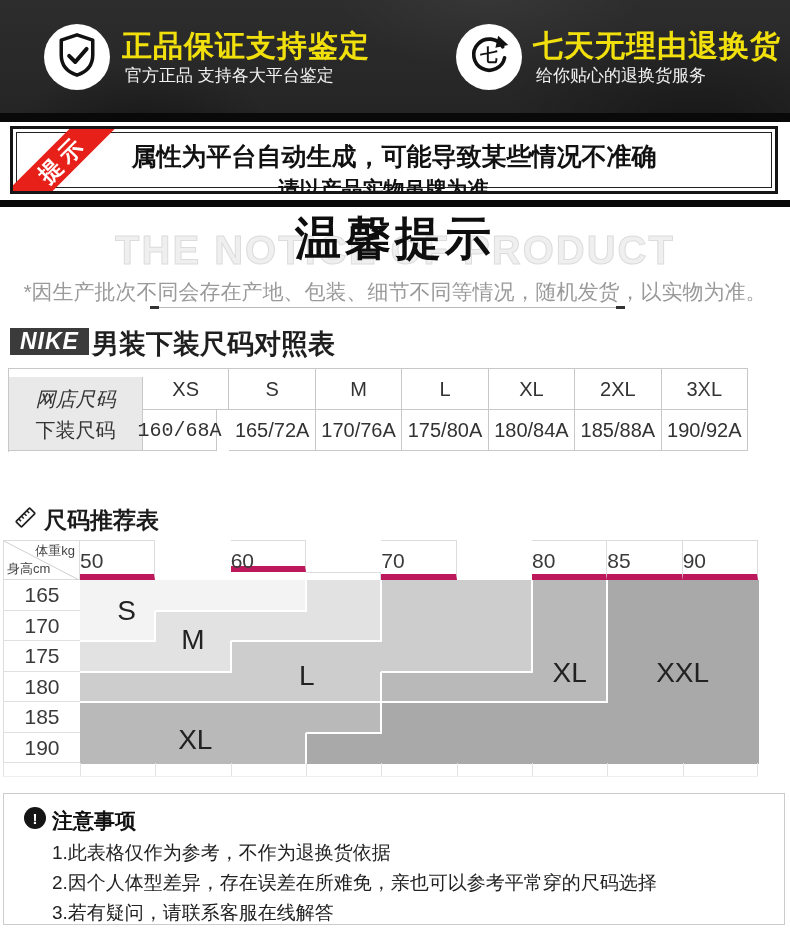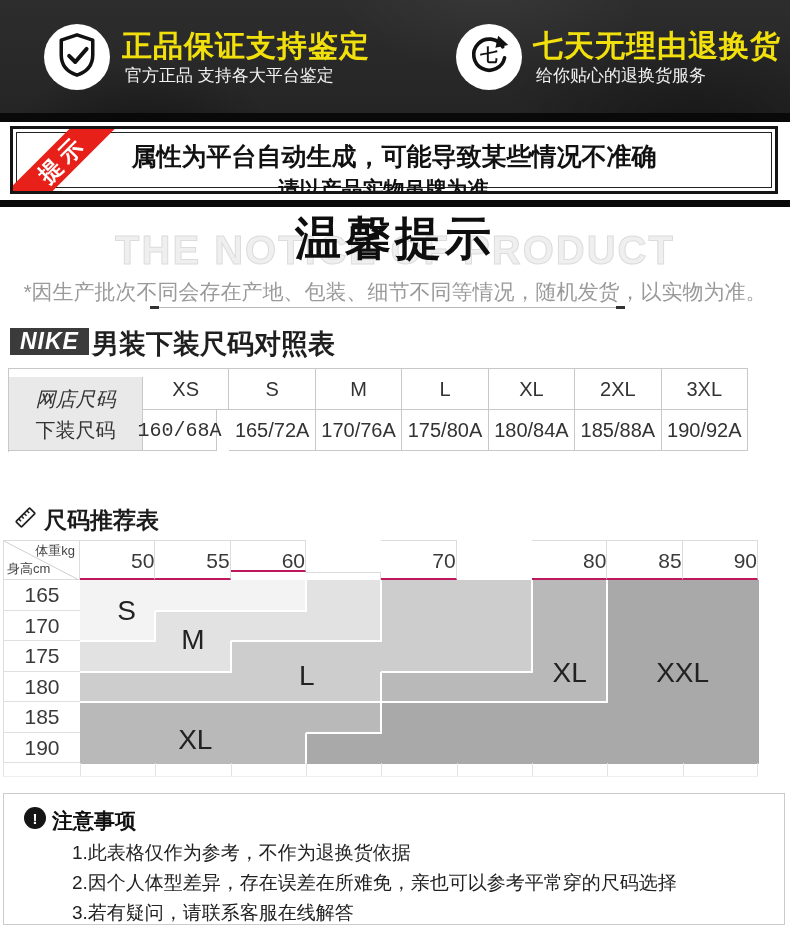--- a/index.html
+++ b/index.html
@@ -47,37 +47,37 @@
   .st-cell{position:absolute;box-sizing:border-box;border-right:1px solid #c8c8c8;
      border-bottom:1px solid #c8c8c8;font-size:20px;color:#333;display:flex;
      align-items:center;justify-content:center;background:#fff;}
   .st-label{background:#e9e9e9;}
   
   #rec-icon{left:12px;top:504px;}
   #rec-title{left:44px;top:505px;font-size:23px;font-weight:bold;color:#1b1b1b;}
   
   #chart{left:3px;top:540px;width:755px;height:237px;}
   .ch-head{position:absolute;box-sizing:border-box;border-top:1px solid #dcdcdc;
-     border-right:1px solid #dcdcdc;border-bottom:2px solid #be185d;
-     font-size:21px;color:#3a3a3a;text-align:right;background:#fff;}
+     border-right:1px solid #dcdcdc;border-bottom:6px solid #be185d;
+     font-size:21px;color:#3a3a3a;text-align:left;background:#fff;}
   .ch-rowlabel{position:absolute;box-sizing:border-box;border-left:1px solid #dcdcdc;
      border-bottom:1px solid #e0e0e0;font-size:21px;color:#3a3a3a;text-align:center;background:#fff;}
   .ch-cell{position:absolute;}
   .ch-line{position:absolute;background:#fff;}
   .ch-sizelabel{position:absolute;font-size:28px;color:#222;transform:translate(-50%,-50%);white-space:nowrap;}
   .ch-tick{position:absolute;width:1px;background:#e3e3e3;}
   .diag-label{position:absolute;font-size:13px;color:#444;}
   
   #notes-box{left:3px;top:793px;width:782px;height:132px;border:1px solid #ccc;box-sizing:border-box;}
   #notes-title{position:absolute;left:48px;top:13px;font-size:21px;font-weight:bold;color:#111;}
   #notes-icon{position:absolute;left:20px;top:13px;width:22px;height:22px;border-radius:50%;
      background:#151515;color:#fff;display:flex;align-items:center;justify-content:center;
      font-weight:bold;font-size:15px;}
   #notes-icon::after{content:"!";}
-  #notes-list{position:absolute;left:48px;top:44px;font-size:19px;color:#222;line-height:30px;margin-left:20px;}
+  #notes-list{position:absolute;left:48px;top:44px;font-size:19px;color:#222;line-height:30px;}
   .note-item{white-space:nowrap;}
 </style>
 </head>
 <body>
 
 <div id="banner" class="abs">
   <div class="badge-circle abs" style="left:44px;top:24px;">
     <span>
       <svg width="42" height="46" viewBox="0 0 48 52">
         <path d="M24 3 L42 9 V26 C42 40 33 46 24 49 C15 46 6 40 6 26 V9 Z" fill="none" stroke="#111" stroke-width="4" stroke-linejoin="round"></path>
@@ -155,21 +155,20 @@
 <div id="rec-title" class="abs">尺码推荐表</div>
 <div id="chart" class="abs">
     <div style="position: absolute; left: 0px; top: 0px; width: 77px; height: 40px; box-sizing: border-box; border: 1px solid rgb(220, 220, 220); background: rgb(255, 255, 255);">
       <svg width="77" height="40" style="position:absolute;left:0;top:0">
         <line x1="0" y1="0" x2="77" y2="40" stroke="#cfcfcf" stroke-width="1"></line>
       </svg>
       <span class="diag-label" style="right:4px;top:1px;">体重kg</span>
       <span class="diag-label" style="left:3px;bottom:1px;">身高cm</span>
     </div>
     <div class="ch-head" style="left: 77px; top: 0px; width: 75.3333px; height: 40px; line-height: 40px;">50</div>
-    <div class="ch-head" style="left: 152.333px; top: 0px; width: 75.3333px; height: 40px; line-height: 40px;">55</div>
     <div class="ch-head" style="left: 227.667px; top: 0px; width: 75.3333px; height: 32px; line-height: 40px;">60</div>
     <div class="ch-head" style="left: 303px; top: 0px; width: 75.3333px; height: 40px; line-height: 40px; margin-top: 32px;">65</div>
     <div class="ch-head" style="left: 378.333px; top: 0px; width: 75.3333px; height: 40px; line-height: 40px;">70</div>
     <div class="ch-head" style="left: 529px; top: 0px; width: 75.3333px; height: 40px; line-height: 40px;">80</div>
     <div class="ch-head" style="left: 604.333px; top: 0px; width: 75.3333px; height: 40px; line-height: 40px;">85</div>
     <div class="ch-head" style="left: 679.667px; top: 0px; width: 75.3333px; height: 40px; line-height: 40px;">90</div>
     <div class="ch-rowlabel" style="left: 0px; top: 40px; width: 77px; height: 30.5px; line-height: 30.5px;">165</div>
     <div class="ch-rowlabel" style="left: 0px; top: 70.5px; width: 77px; height: 30.5px; line-height: 30.5px;">170</div>
     <div class="ch-rowlabel" style="left: 0px; top: 101px; width: 77px; height: 30.5px; line-height: 30.5px;">175</div>
     <div class="ch-rowlabel" style="left: 0px; top: 131.5px; width: 77px; height: 30.5px; line-height: 30.5px;">180</div>

